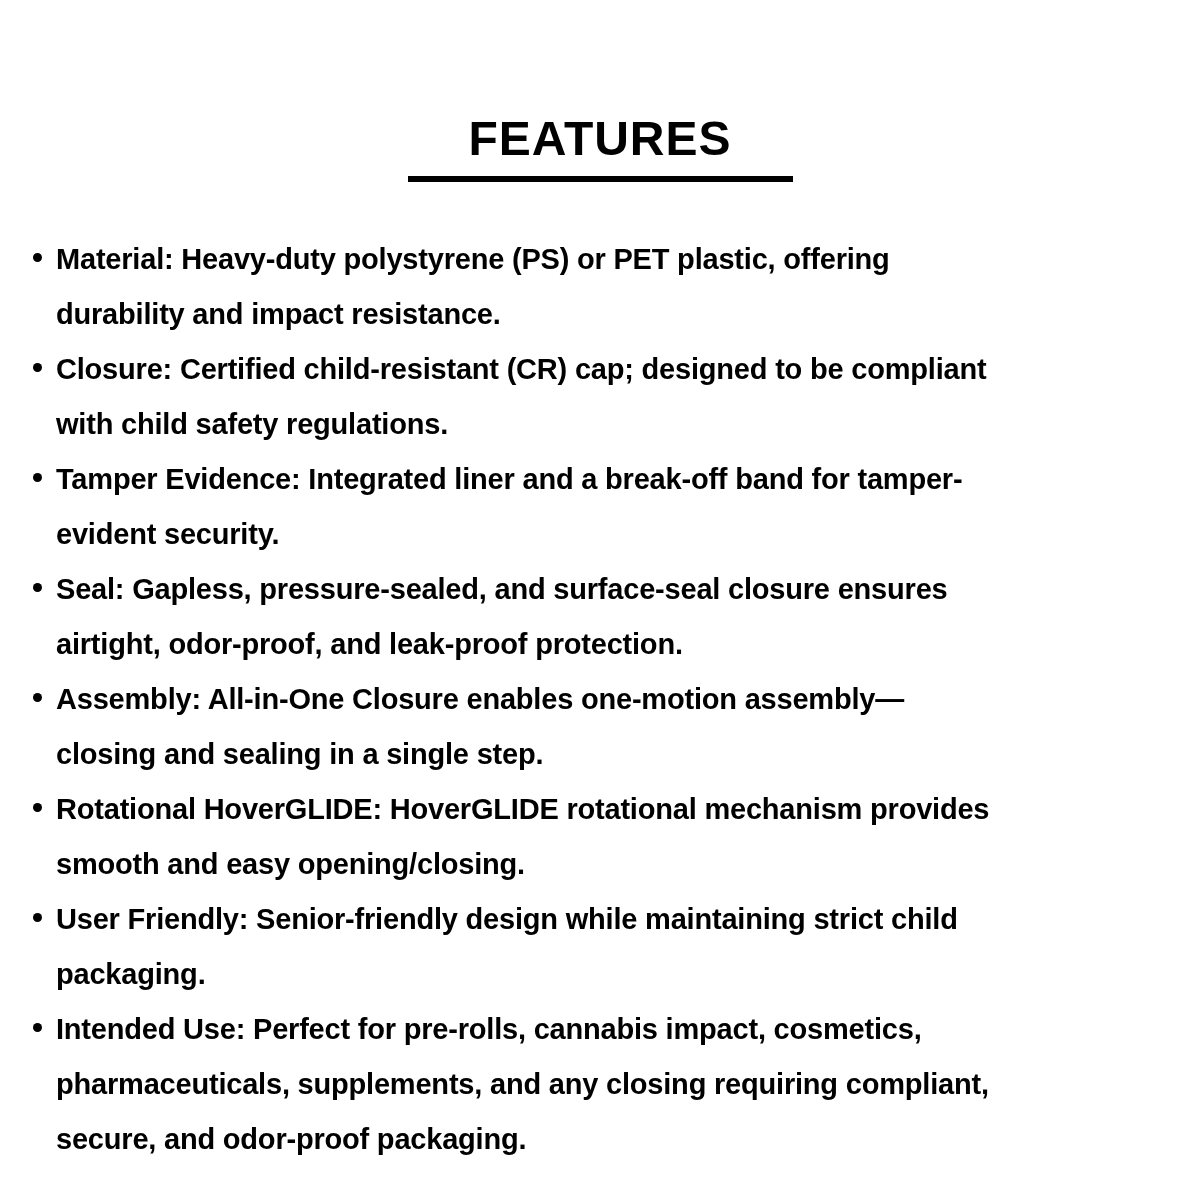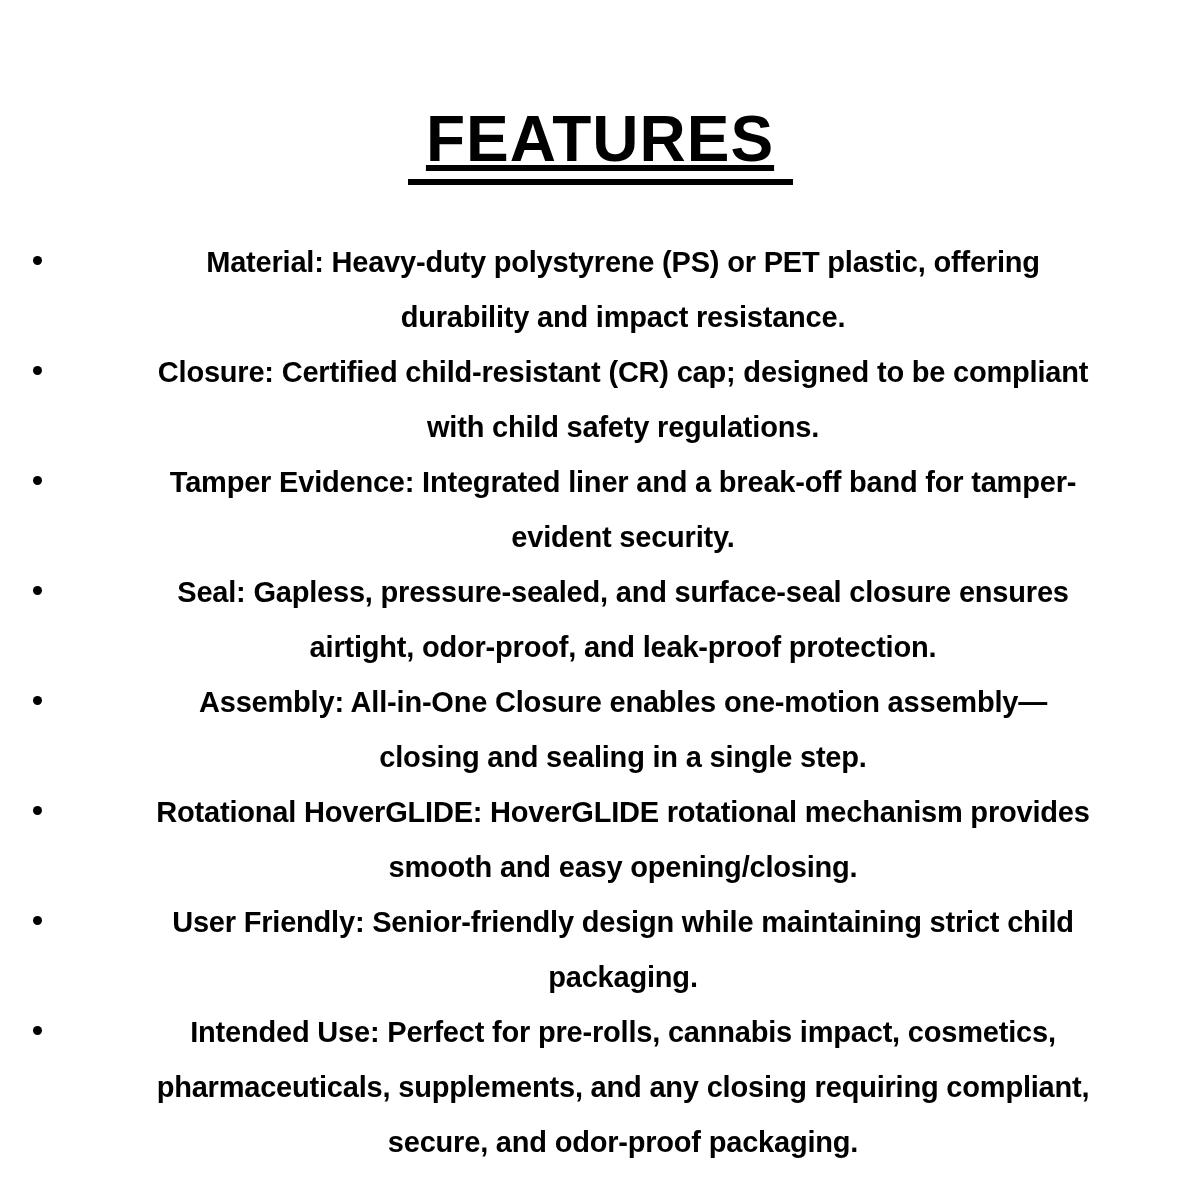--- a/index.html
+++ b/index.html
@@ -15,37 +15,35 @@
     height: 1200px;
     background: #ffffff;
     color: #000000;
   }
   .header {
     text-align: center;
     margin-top: 116px;
   }
   .title {
     display: inline-block;
-    font-size: 64px;
+    font-size: 48px;
     line-height: 46px;
     font-weight: 700;
     letter-spacing: 1px;
     color: #000000;
-    text-decoration: underline;
   }
   .title-underline {
     width: 385px;
     height: 6px;
     background: #000000;
     margin: 14px auto 0 auto;
   }
   .features-list {
     list-style: none;
     margin: 50px 10px 0 33px;
-    text-align: center;
   }
   .feature-item {
     position: relative;
     padding-left: 23px;
   }
   .feature-item .dot {
     position: absolute;
     left: 0;
     top: 21px;
     width: 9px;

